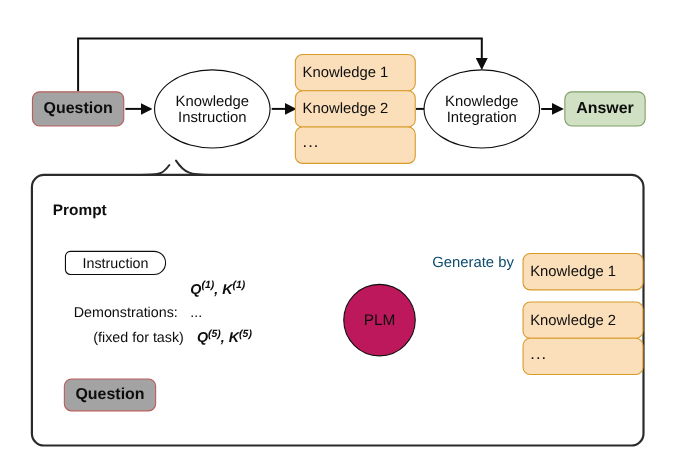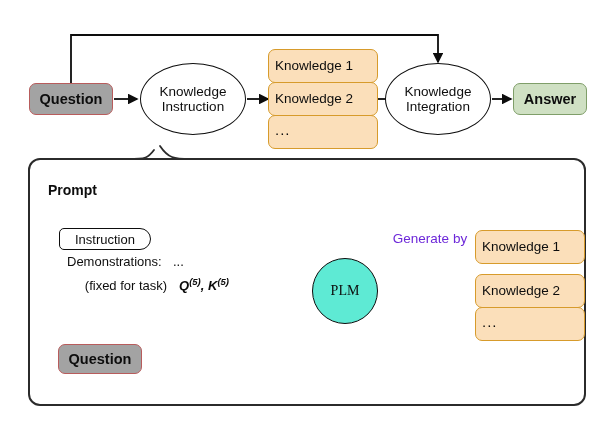--- a/index.html
+++ b/index.html
@@ -73,23 +73,22 @@
   .ellipse {
     border: 1.6px solid #0d0d0d;
     border-radius: 50%;
     background: #ffffff;
     font-size: 13.5px;
     flex-direction: column;
   }
   .circle {
     border: 1.6px solid #0d0d0d;
     border-radius: 50%;
-    background: #5eead4;
+    background: #be185d;
     font-size: 14px;
-    font-family: Liberation Serif, serif;
   }
 
   
   #lower-panel {
     position: absolute;
     left: 28px;
     top: 158px;
     width: 558px;
     height: 248px;
     box-sizing: border-box;
@@ -168,21 +167,21 @@
 
   
   #generate-label {
     position: absolute;
     left: 378px;
     top: 231px;
     width: 104px;
     text-align: center;
     font-size: 13.5px;
     line-height: 1.15;
-    color: #6d28d9;
+    color: #0c4a6e;
   }
 
   
   #question-top {
     left: 29px;
     top: 83px;
     width: 84px;
     height: 32px;
   }
   #kgen {
@@ -269,20 +268,26 @@
 <div class="node pill pill-answer" id="answer">Answer</div>
 
 <div id="lower-panel"></div>
 
 <div id="prompt-title">Prompt</div>
 
 <div id="instruction-tag">Instruction</div>
 
 <div id="demo-text">
   <div class="demo-line">
+    <span class="demo-left"></span>
+    <span class="demo-right">
+      <span>Q</span><sup>(1)</sup><span>, </span><span>K</span><sup>(1)</sup>
+    </span>
+  </div>
+  <div class="demo-line">
     <span class="demo-left">Demonstrations:</span>
     <span class="demo-plain">...</span>
   </div>
   <div class="demo-line">
     <span class="demo-left indent">(fixed for task)</span>
     <span class="demo-right">
       <span>Q</span><sup>(5)</sup><span>, </span><span>K</span><sup>(5)</sup>
     </span>
   </div>
 </div>

